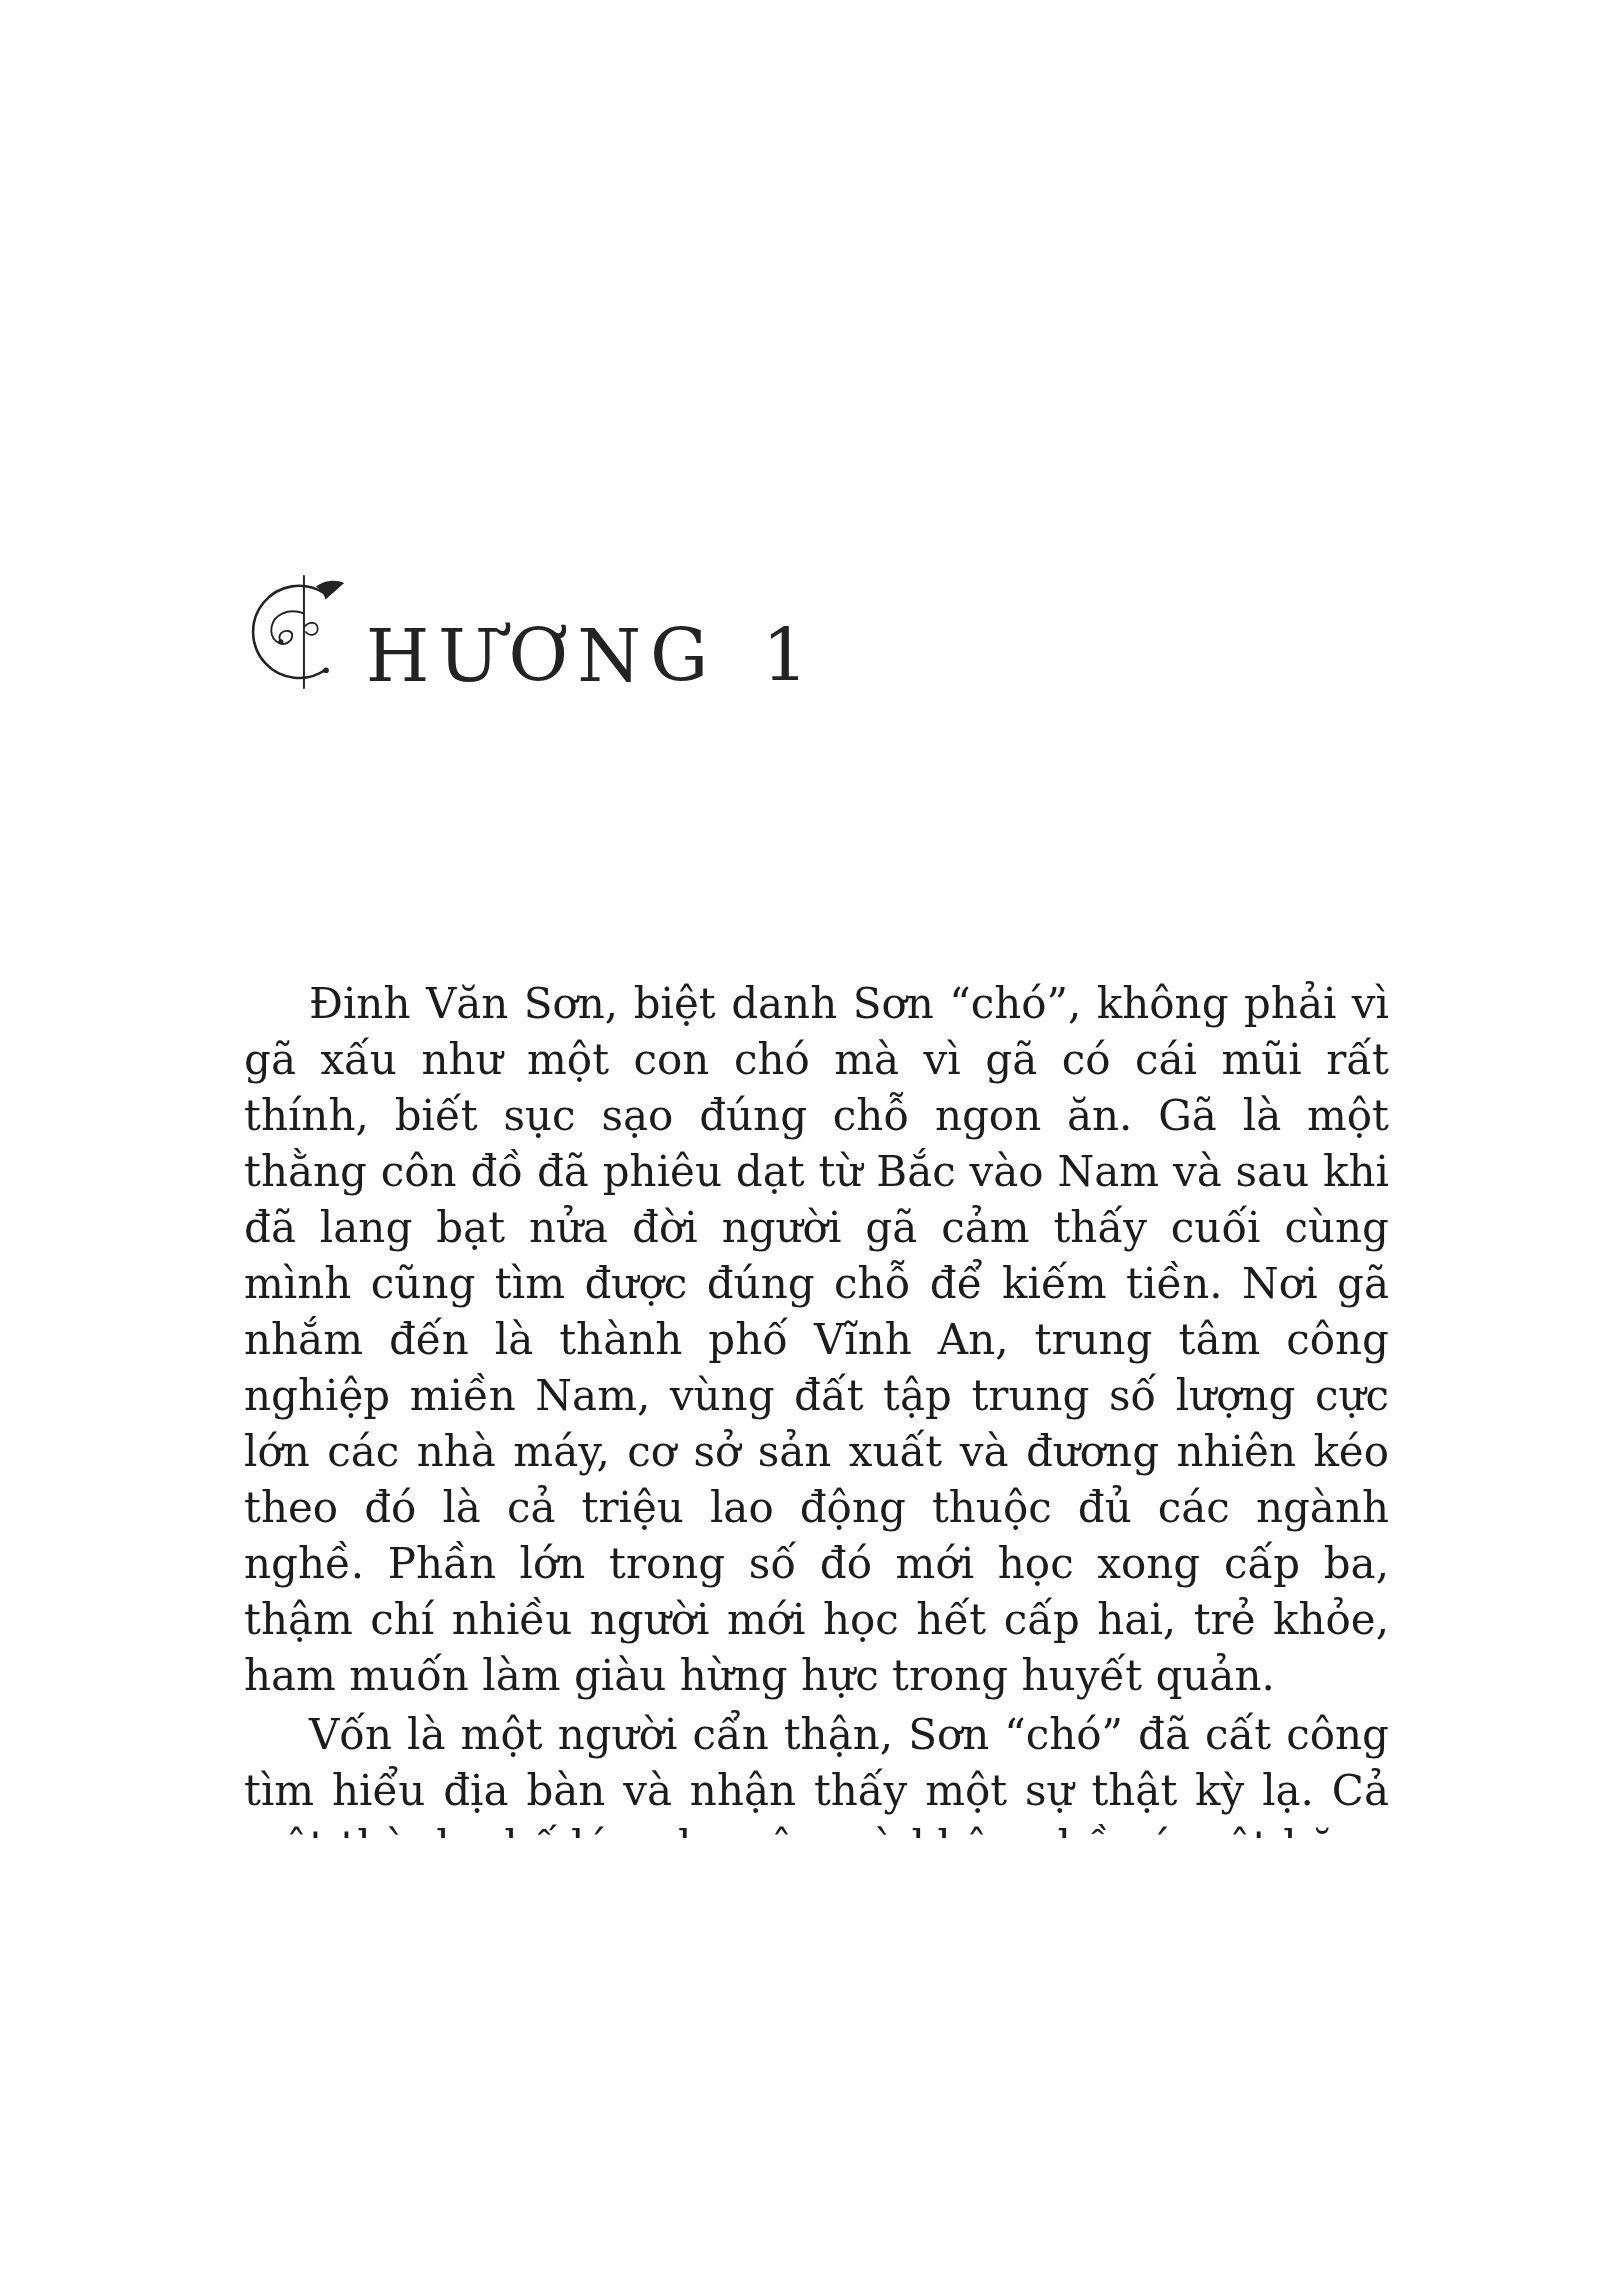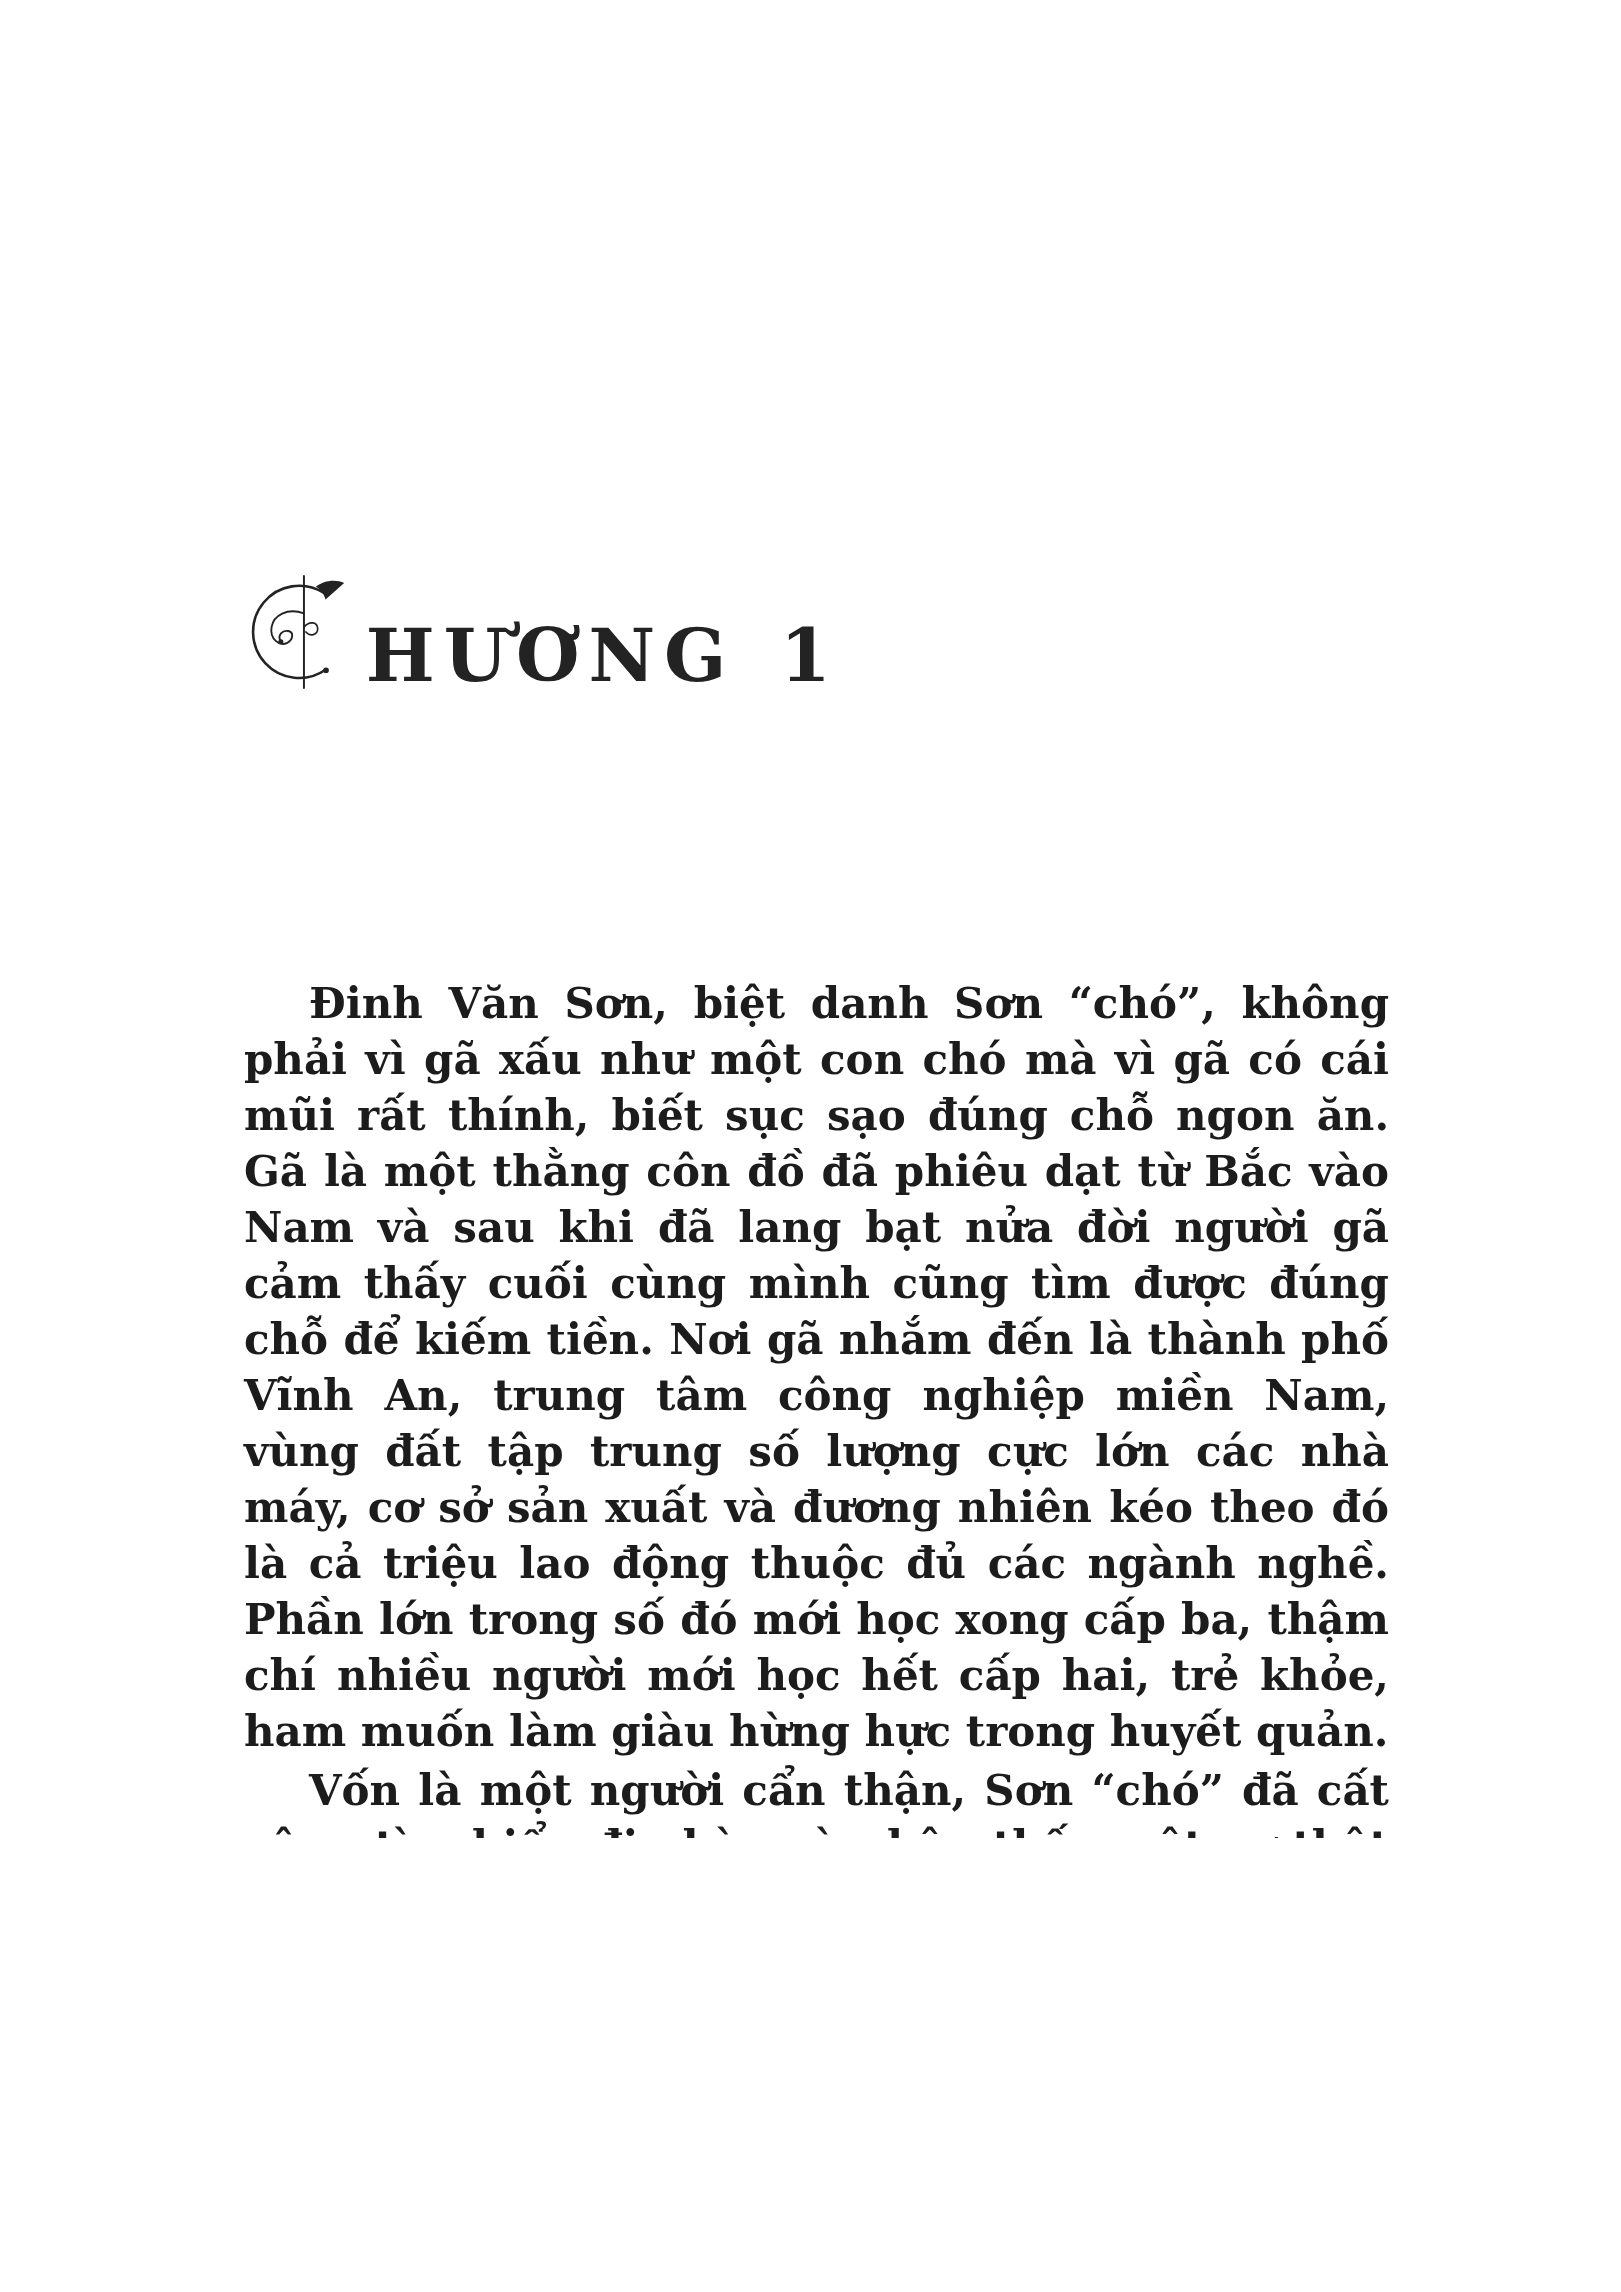--- a/index.html
+++ b/index.html
@@ -7,21 +7,20 @@
     padding: 0;
     background: #ffffff;
   }
   .book-page {
     position: relative;
     width: 1621px;
     height: 1838px;
     background: #ffffff;
     overflow: hidden;
     font-family: "DejaVu Serif", "Liberation Serif", serif;
-    font-weight: bold;
   }
 
   
   .chapter-heading {
     position: absolute;
     left: 248px;
     top: 570px;
     height: 122px;
     display: flex;
     align-items: flex-end;

